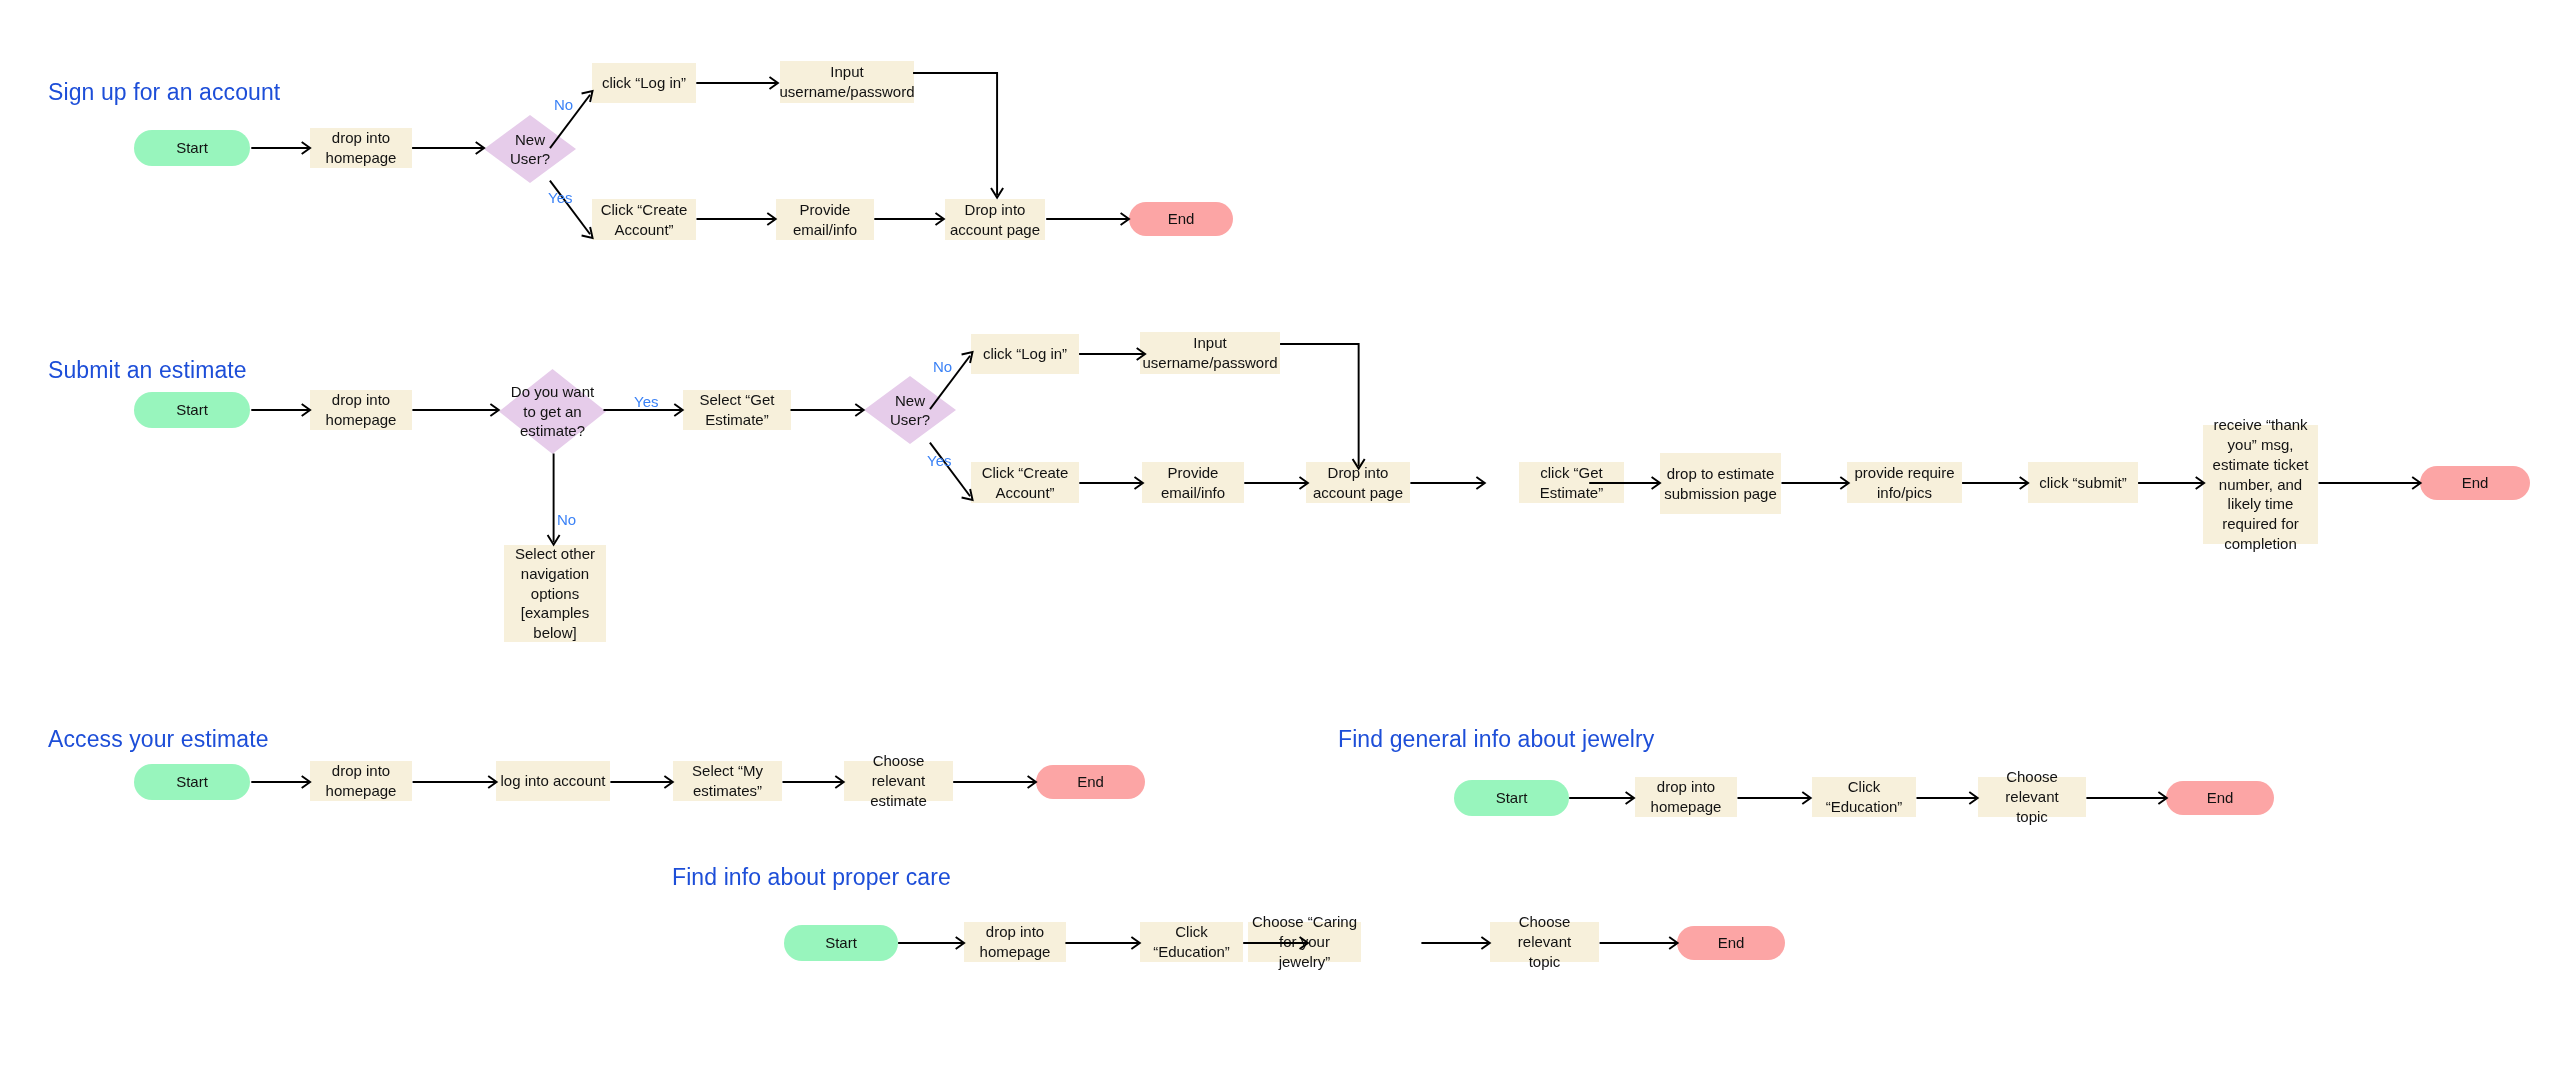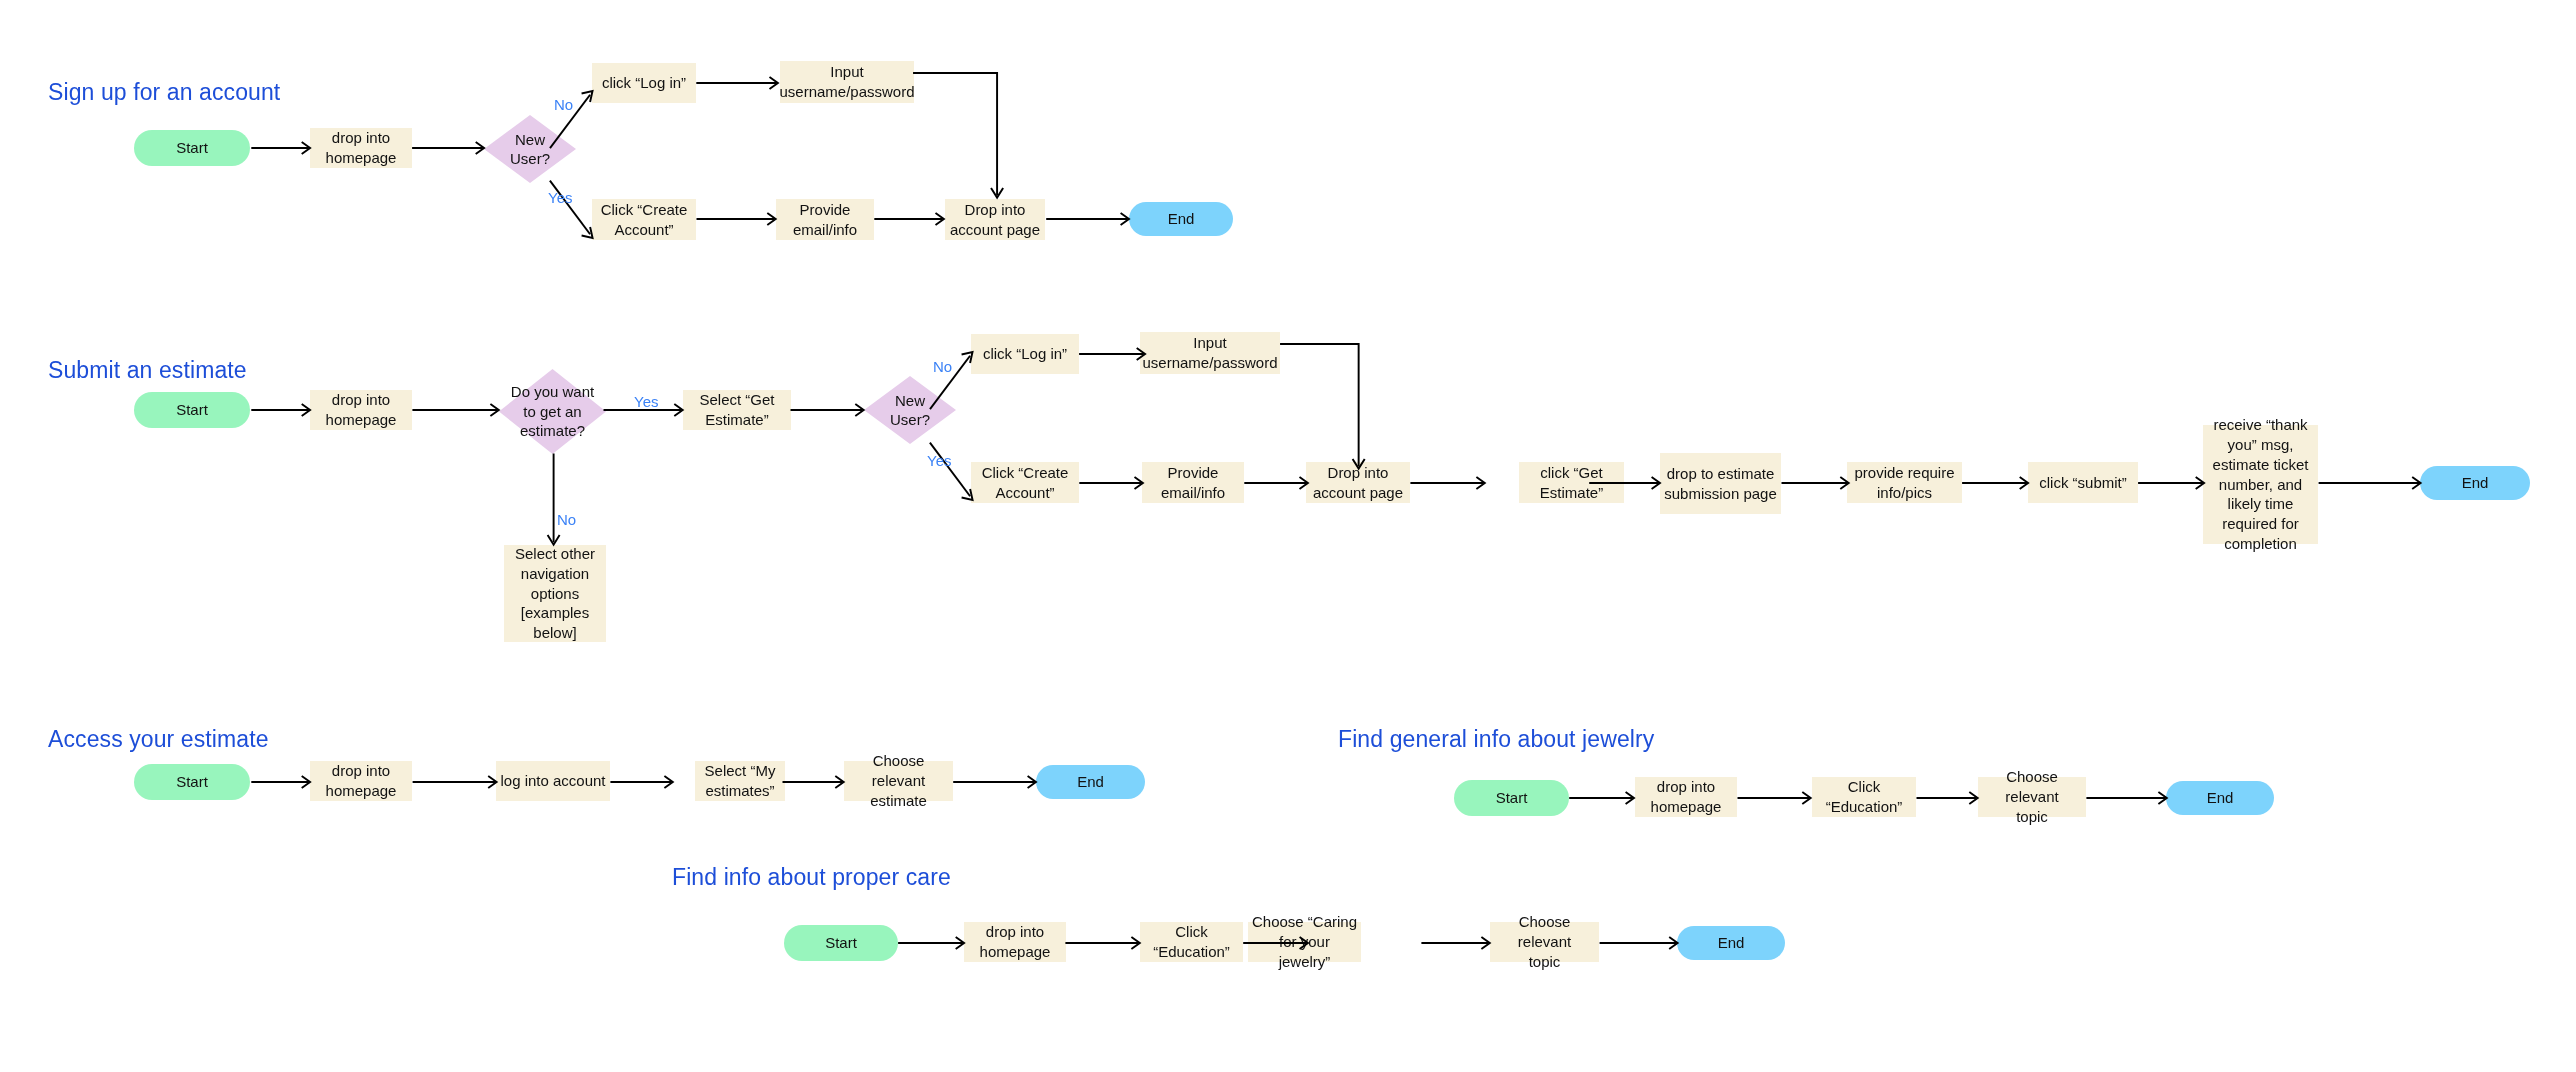--- a/index.html
+++ b/index.html
@@ -43,21 +43,21 @@
     white-space: pre-line;
   }
   .node.process {
     background: #f7f0db;
   }
   .node.terminator-start {
     background: #98f5bd;
     border-radius: 27px;
   }
   .node.terminator-end {
-    background: #7dd3fc;
+    background: #fca5a5;
     border-radius: 27px;
   }
   .node.decision {
     background: transparent;
     color: #121212;
   }
   .diamond-shape {
     position: absolute;
     left: 0; top: 0;
     width: 100%;
@@ -336,21 +336,21 @@
 
   <div class="section-title" style="left:48px; top:726px;">Access your estimate</div>
 
   <div class="node terminator-start" style="left:134px; top:764px; width:116px; height:36px;">Start</div>
 
   <div class="node process" style="left:310px; top:761px; width:102px; height:40px;">drop into
 homepage</div>
 
   <div class="node process" style="left:496px; top:761px; width:114px; height:40px;">log into account</div>
 
-  <div class="node process" style="left:695px; top:761px; width:90px; height:40px;">Select “My
+  <div class="node process" style="left:673px; top:761px; width:109px; height:40px;">Select “My
 estimates”</div>
 
   <div class="node process" style="left:844px; top:761px; width:109px; height:40px;">Choose relevant
 estimate</div>
 
   <div class="node terminator-end" style="left:1036px; top:765px; width:109px; height:34px;">End</div>
 
   <svg class="conn" style="left:251px; top:770px; width:63px; height:24px;" viewBox="0 0 104 40">
     <line x1="0" y1="20" x2="96" y2="20"></line>
     <path class="head" d="M 84 10 L 98 20 L 84 30"></path>

